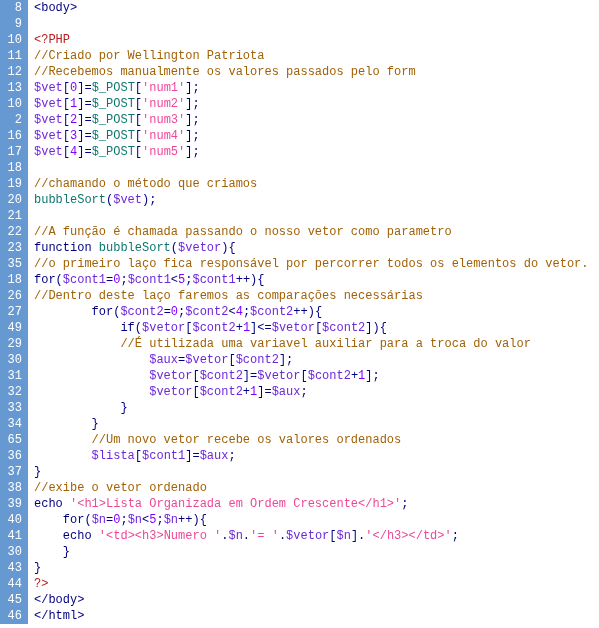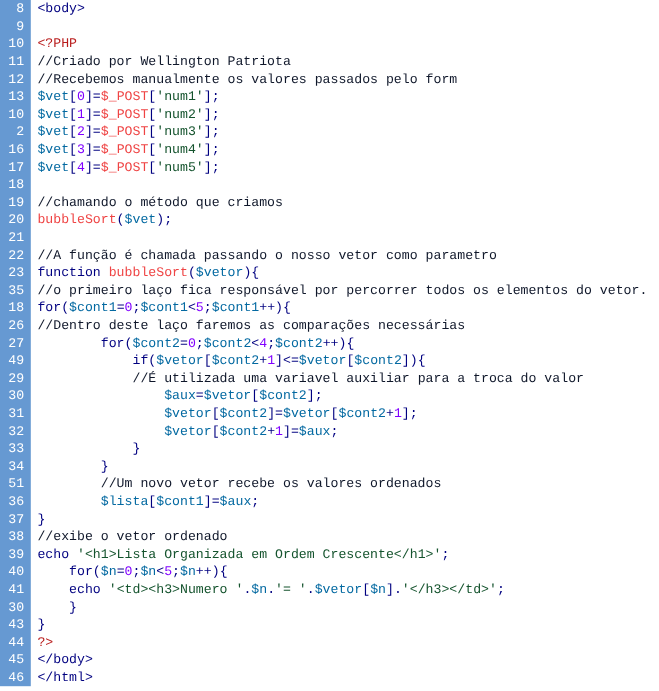--- a/index.html
+++ b/index.html
@@ -25,25 +25,25 @@
     height: 16px;
   }
   .code {
     padding-left: 6px;
     white-space: pre;
   }
   .code-line {
     height: 16px;
   }
   .t-red      { color: #b91c1c; }
-  .t-gray     { color: #14532d; }
+  .t-gray     { color: #ec4899; }
   .t-navy     { color: #000080; }
-  .t-green    { color: #0f172a; }
-  .t-orange   { color: #0369a1; text-align: right; }
-  .t-black    { color: #ef4444; text-align: right; }
+  .t-green    { color: #a16207; }
+  .t-orange   { color: #6d28d9; text-align: right; }
+  .t-black    { color: #0f766e; text-align: right; }
   .t-purple   { color: #8000ff; }
 </style>
 </head>
 <body>
 
 <div class="editor">
   <div class="gutter" id="gutter">
       <div>8</div>
       <div>9</div>
       <div>10</div>
@@ -64,21 +64,21 @@
       <div>18</div>
       <div>26</div>
       <div>27</div>
       <div>49</div>
       <div>29</div>
       <div>30</div>
       <div>31</div>
       <div>32</div>
       <div>33</div>
       <div>34</div>
-      <div>51</div>
+      <div>65</div>
       <div>36</div>
       <div>37</div>
       <div>38</div>
       <div>39</div>
       <div>40</div>
       <div>41</div>
       <div>30</div>
       <div>43</div>
       <div>44</div>
       <div>45</div>

